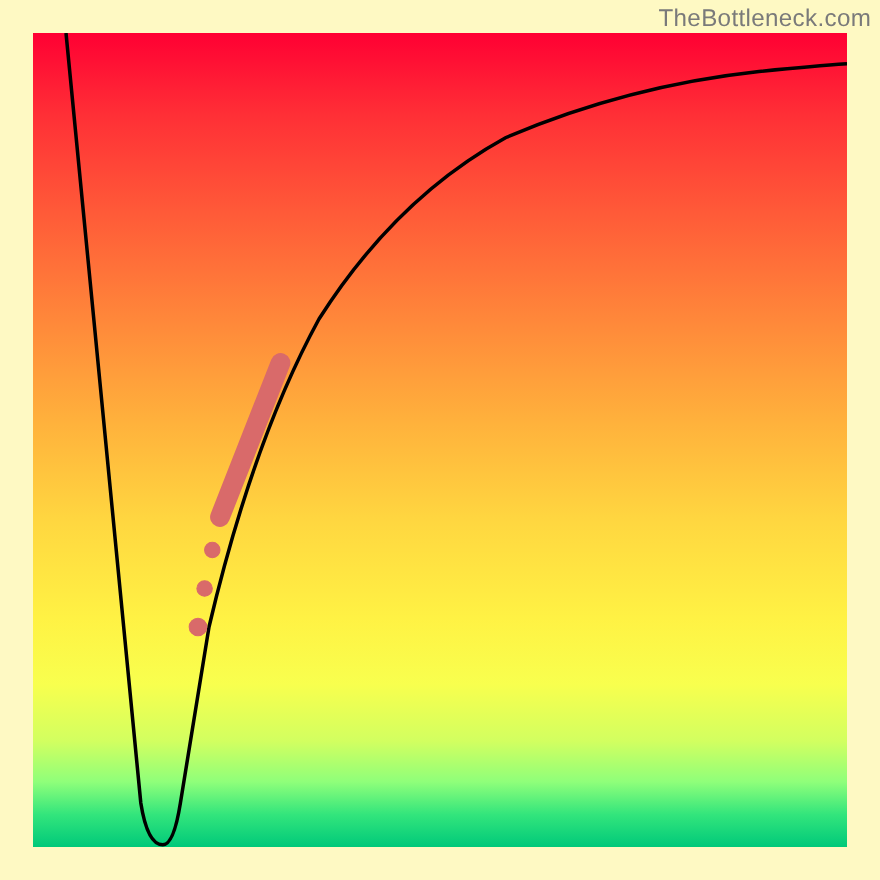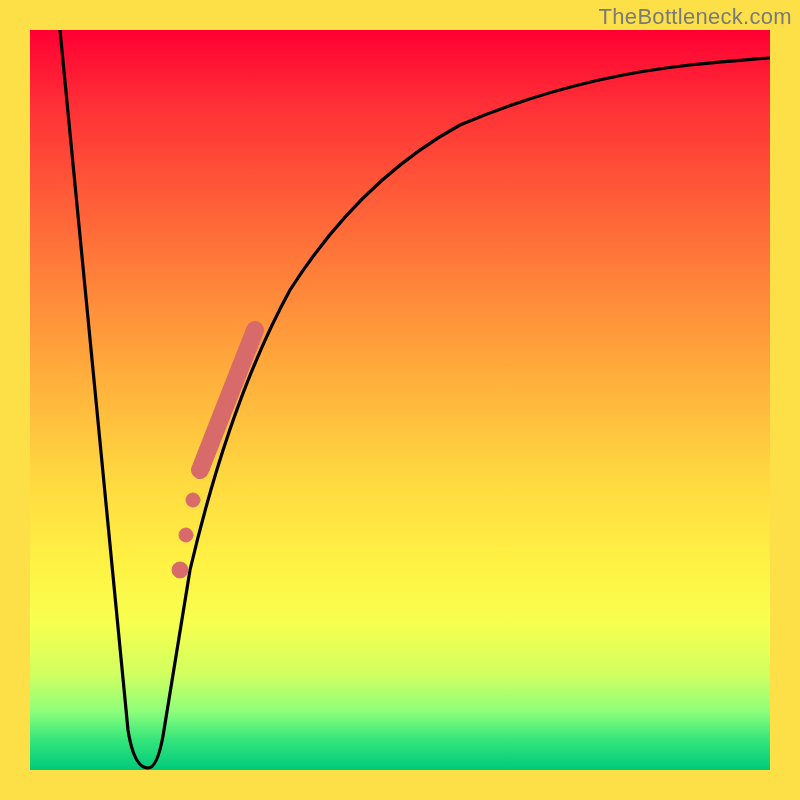--- a/index.html
+++ b/index.html
@@ -7,21 +7,21 @@
     padding: 0;
     width: 800px;
     height: 800px;
     background: #000;
     font-family: Arial, Helvetica, sans-serif;
   }
   .frame {
     position: relative;
     width: 800px;
     height: 800px;
-    background: #fde047;
+    background: #fef9c3;
   }
   .plot {
     position: absolute;
     left: 30px;
     top: 30px;
     width: 740px;
     height: 740px;
     overflow: hidden;
   }
   .gradient {

